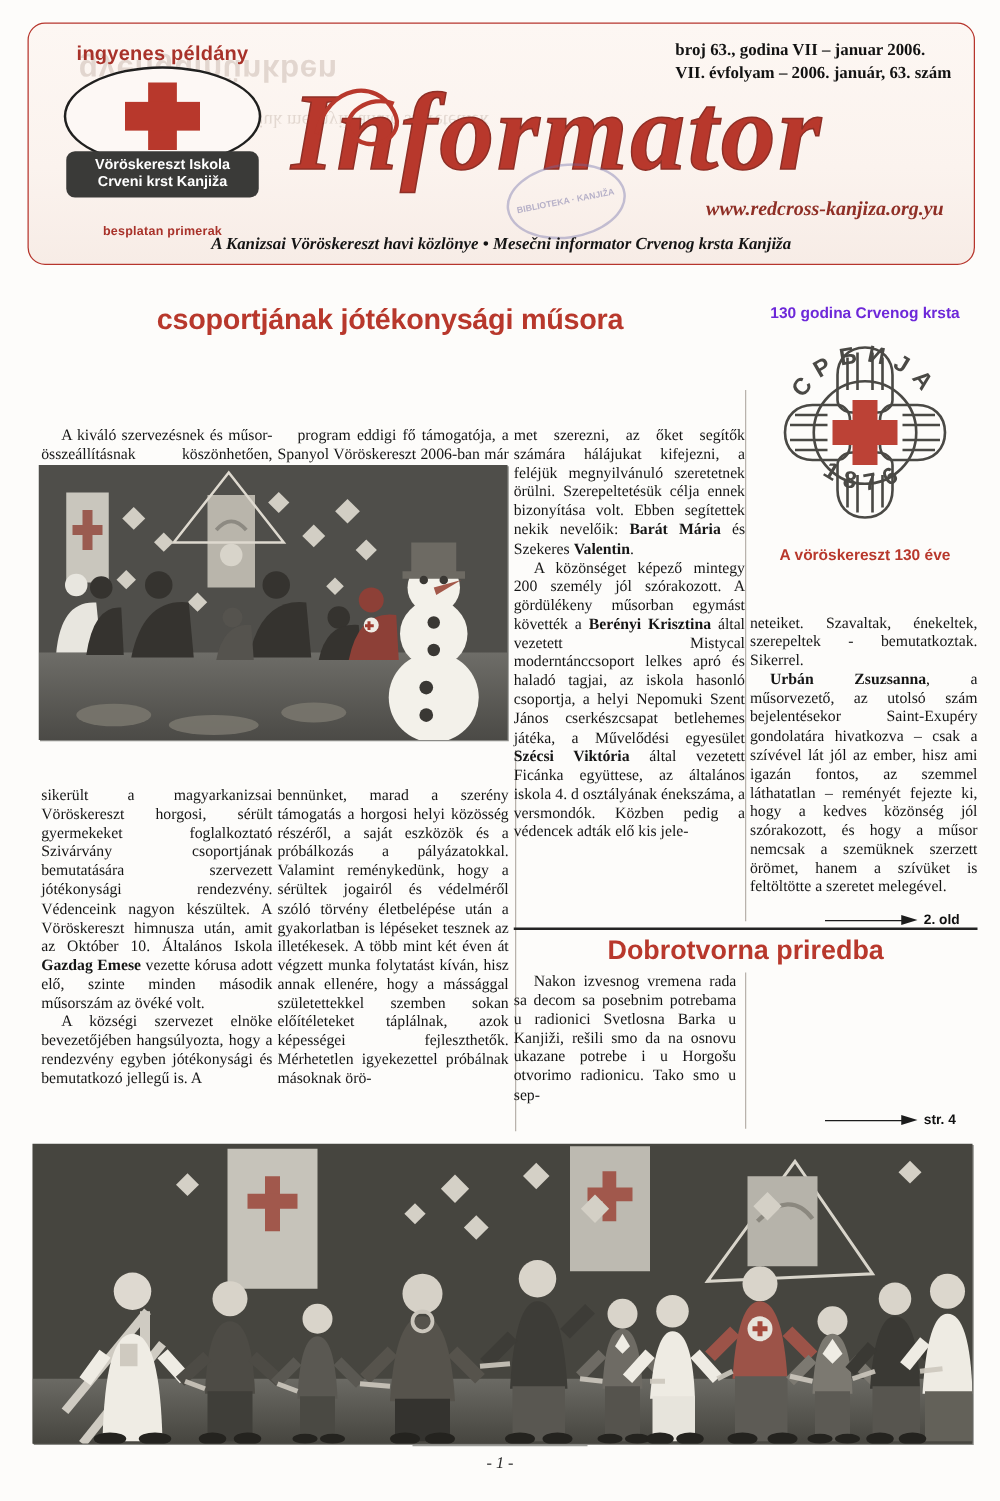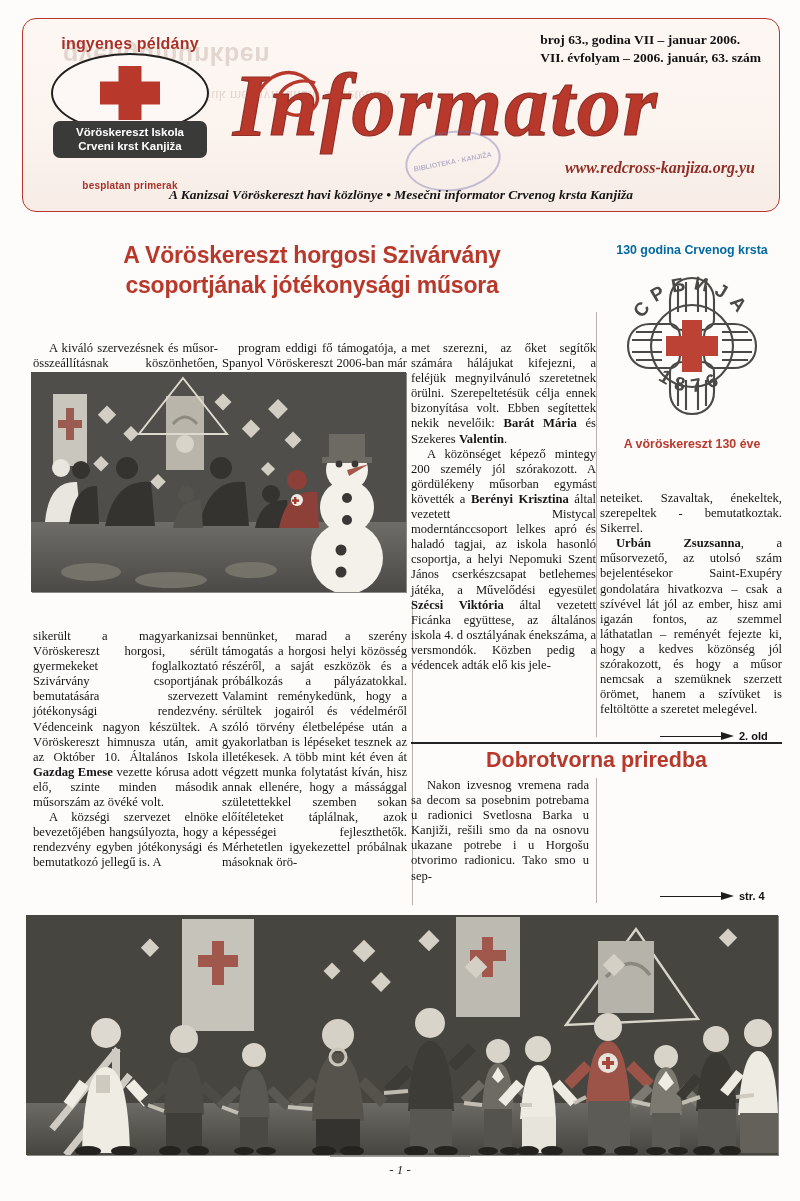--- a/index.html
+++ b/index.html
@@ -129,21 +129,21 @@
   
   .photo1{
     position:absolute;left:31px;top:372px;width:375px;height:220px;
     background:#5d5c58;overflow:hidden;
     box-shadow:1px 1px 0 #8a8a86;
   }
   
   .side-head{
     position:absolute;left:600px;top:243px;width:184px;text-align:center;
     font-family:"Liberation Sans",sans-serif;font-weight:bold;
-    font-size:12.4px;color:#0369a1;
+    font-size:12.4px;color:#6d28d9;
   }
   .emblem{position:absolute;left:612px;top:262px;width:160px;height:168px;}
   .side-head2{
     position:absolute;left:600px;top:437px;width:184px;text-align:center;
     font-family:"Liberation Sans",sans-serif;font-weight:bold;
     font-size:12.4px;color:#b8382c;
   }
 
   
   .jump{
@@ -221,21 +221,20 @@
 
     <div class="stamp">
       <span>BIBLIOTEKA · KANJIŽA</span>
     </div>
 
     <div class="url">www.redcross-kanjiza.org.yu</div>
     <div class="subtitle">A Kanizsai Vöröskereszt havi közlönye • Mesečni informator Crvenog krsta Kanjiža</div>
   </div>
 
   <div class="headline">
-    <div>A Vöröskereszt horgosi Szivárvány</div>
     <div>csoportjának jótékonysági műsora</div>
   </div>
 
   <div class="vrule" style="left:412px;top:600px;height:305px;"></div>
   <div class="vrule" style="left:596px;top:312px;height:425px;"></div>
   <div class="vrule" style="left:596px;top:778px;height:125px;"></div>
 
   <div class="col" id="col1a">
     <p>A kiváló szervezésnek és műsor-összeállításnak köszönhetően, nagyszerűen</p>
   </div>

